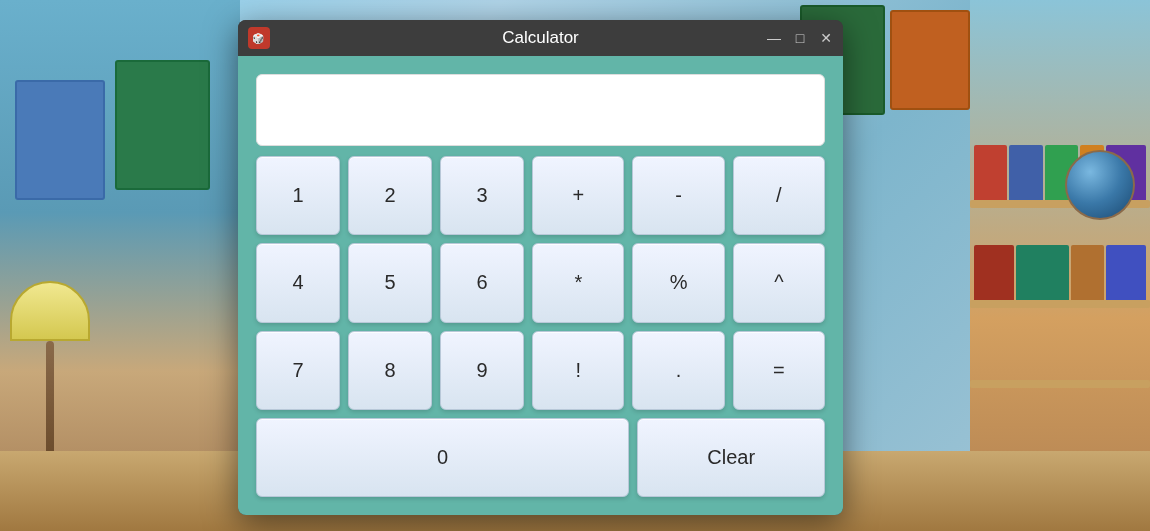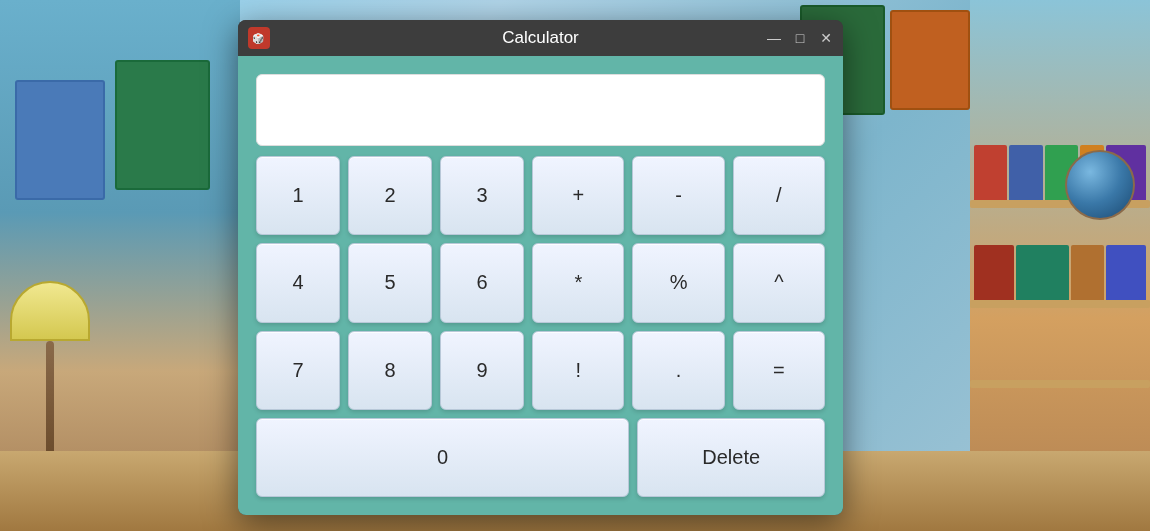--- a/index.html
+++ b/index.html
@@ -340,18 +340,18 @@
         <button class="calc-btn">7</button>
         <button class="calc-btn">8</button>
         <button class="calc-btn">9</button>
         <button class="calc-btn action">!</button>
         <button class="calc-btn action">.</button>
         <button class="calc-btn action">=</button>
       </div>
 
       <div class="calc-row">
         <button class="calc-btn wide">0</button>
-        <button class="calc-btn action">Delete</button>
+        <button class="calc-btn action">Clear</button>
       </div>
 
     </div>
   </div>
 </div>
 
 </body></html>

